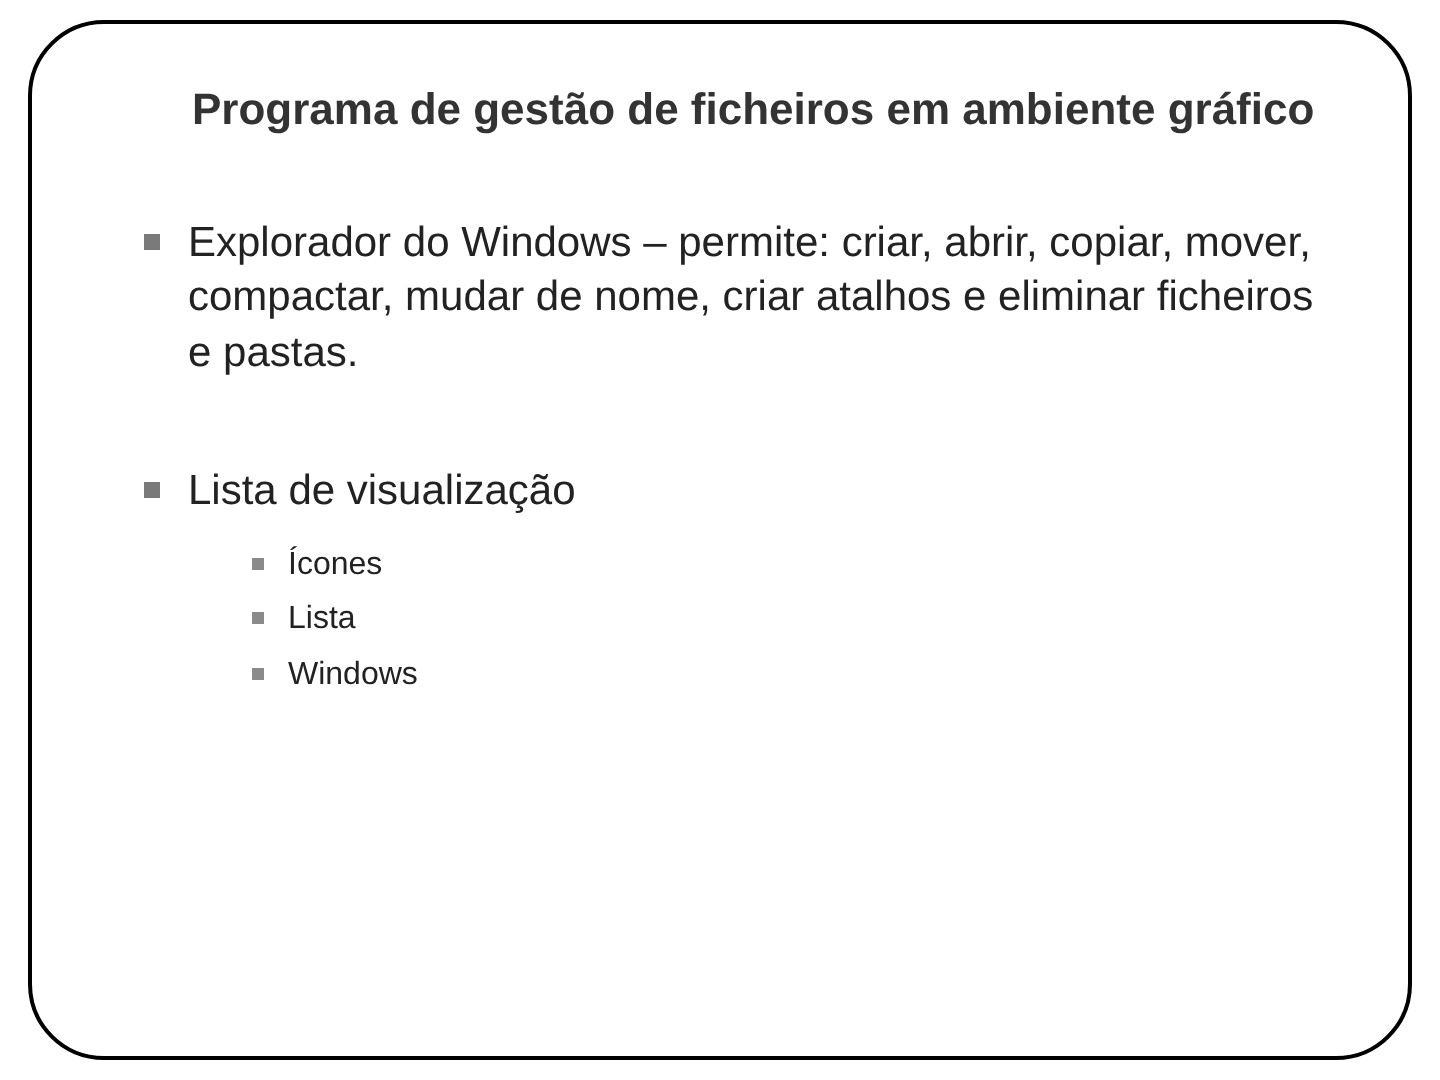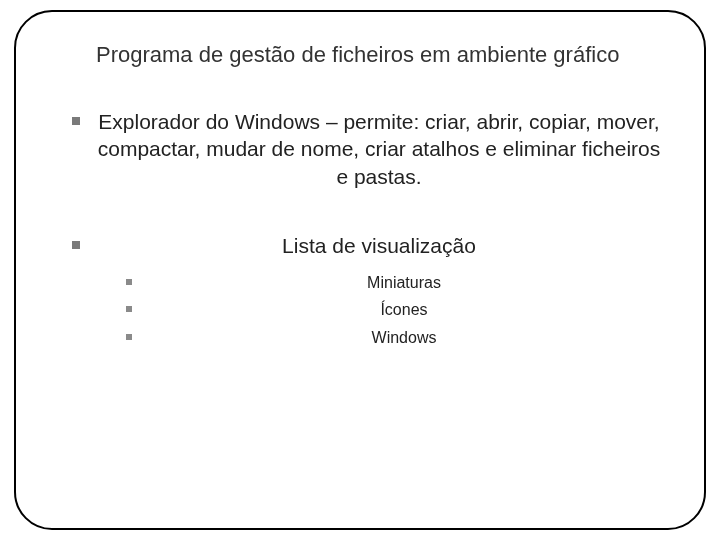--- a/index.html
+++ b/index.html
@@ -23,35 +23,34 @@
     border: 2px solid #000;
     border-radius: 38px;
     box-sizing: border-box;
     padding: 30px 40px 20px 40px;
     position: relative;
   }
   .title {
     font-size: 22px;
     color: #333333;
     margin: 0 0 40px 40px;
-    font-weight: normal;
+    font-weight: bold;
   }
   .bullets {
     list-style: none;
     padding: 0;
     margin: 0 0 0 10px;
   }
   .bullets > li {
     position: relative;
     padding-left: 28px;
     margin-bottom: 42px;
     font-size: 21px;
     color: #222;
     line-height: 1.3;
-    text-align: center;
   }
   .bullets > li::before {
     content: "";
     position: absolute;
     left: 6px;
     top: 9px;
     width: 8px;
     height: 8px;
     background: #7a7a7a;
   }
@@ -83,20 +82,20 @@
 <div class="slide">
   <div class="frame">
     <h1 class="title">Programa de gestão de ficheiros em ambiente gráfico</h1>
     <ul class="bullets">
       <li>
         <span>Explorador do Windows – permite: criar, abrir, copiar, mover, compactar, mudar de nome, criar atalhos e eliminar ficheiros e pastas.</span>
       </li>
       <li>
         <span>Lista de visualização</span>
         <ul class="sub-bullets">
-          <li>Miniaturas</li>
           <li>Ícones</li>
+          <li>Lista</li>
           <li>Windows</li>
         </ul>
       </li>
     </ul>
   </div>
 </div>
 
 </body></html>

